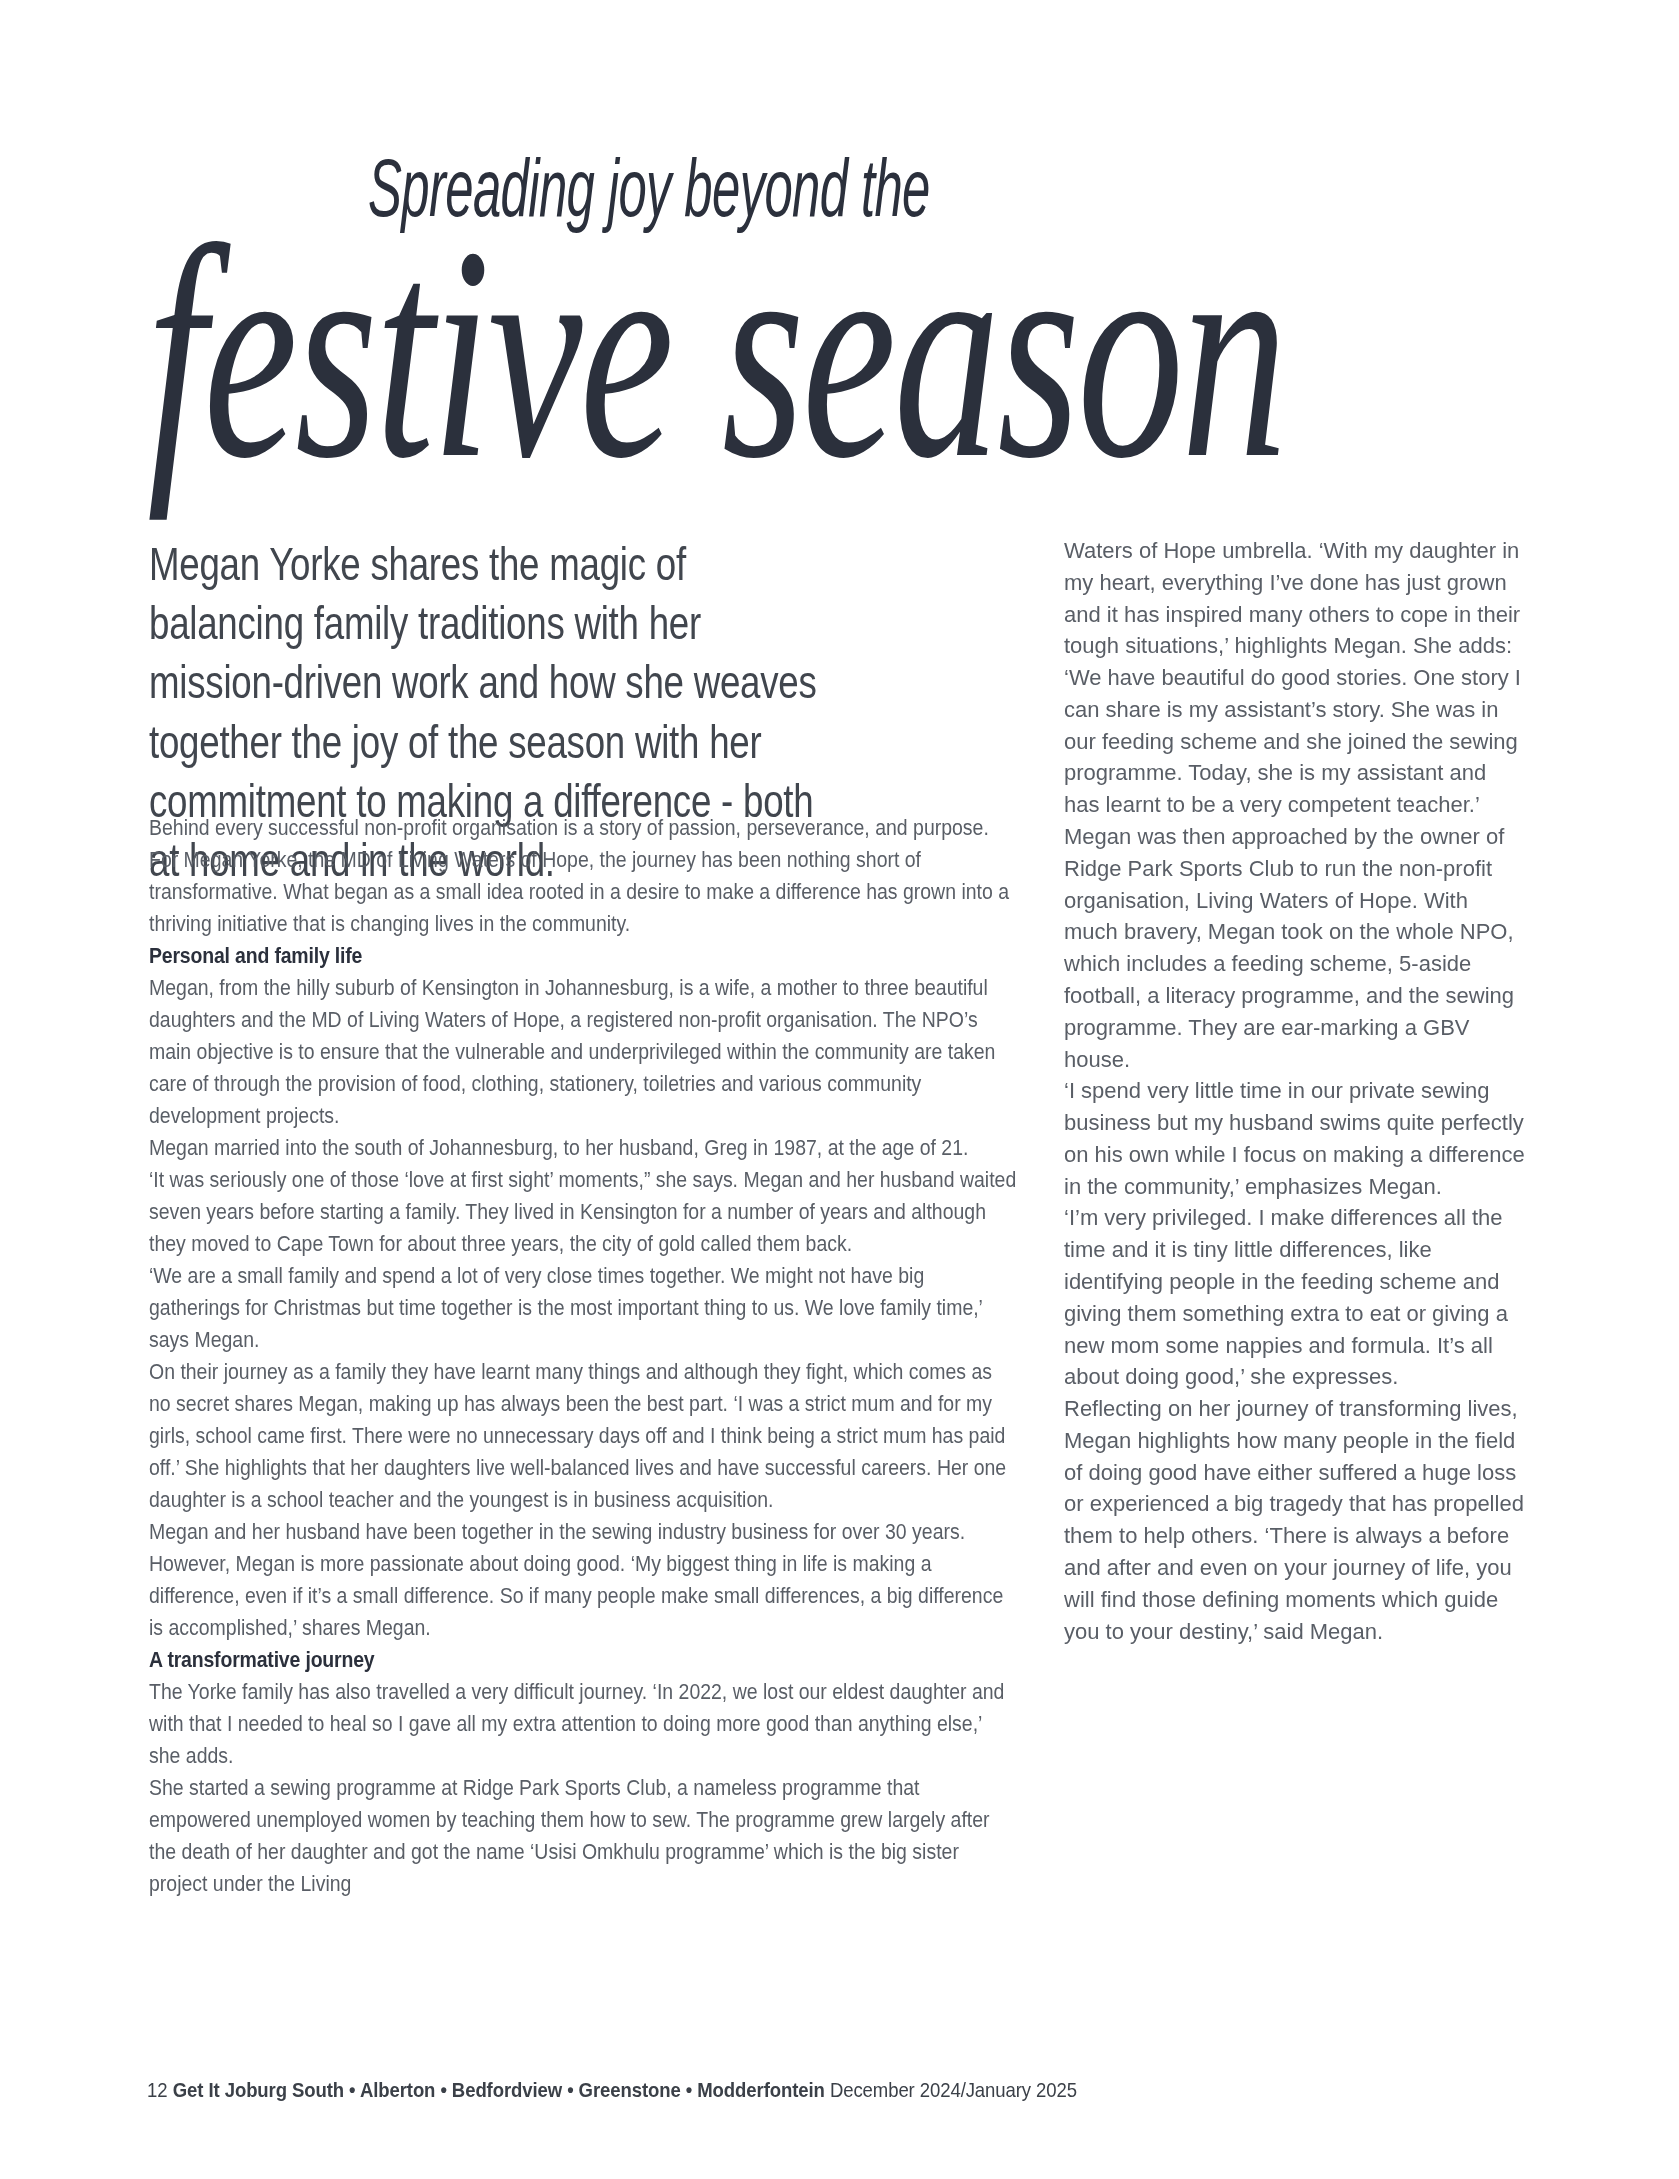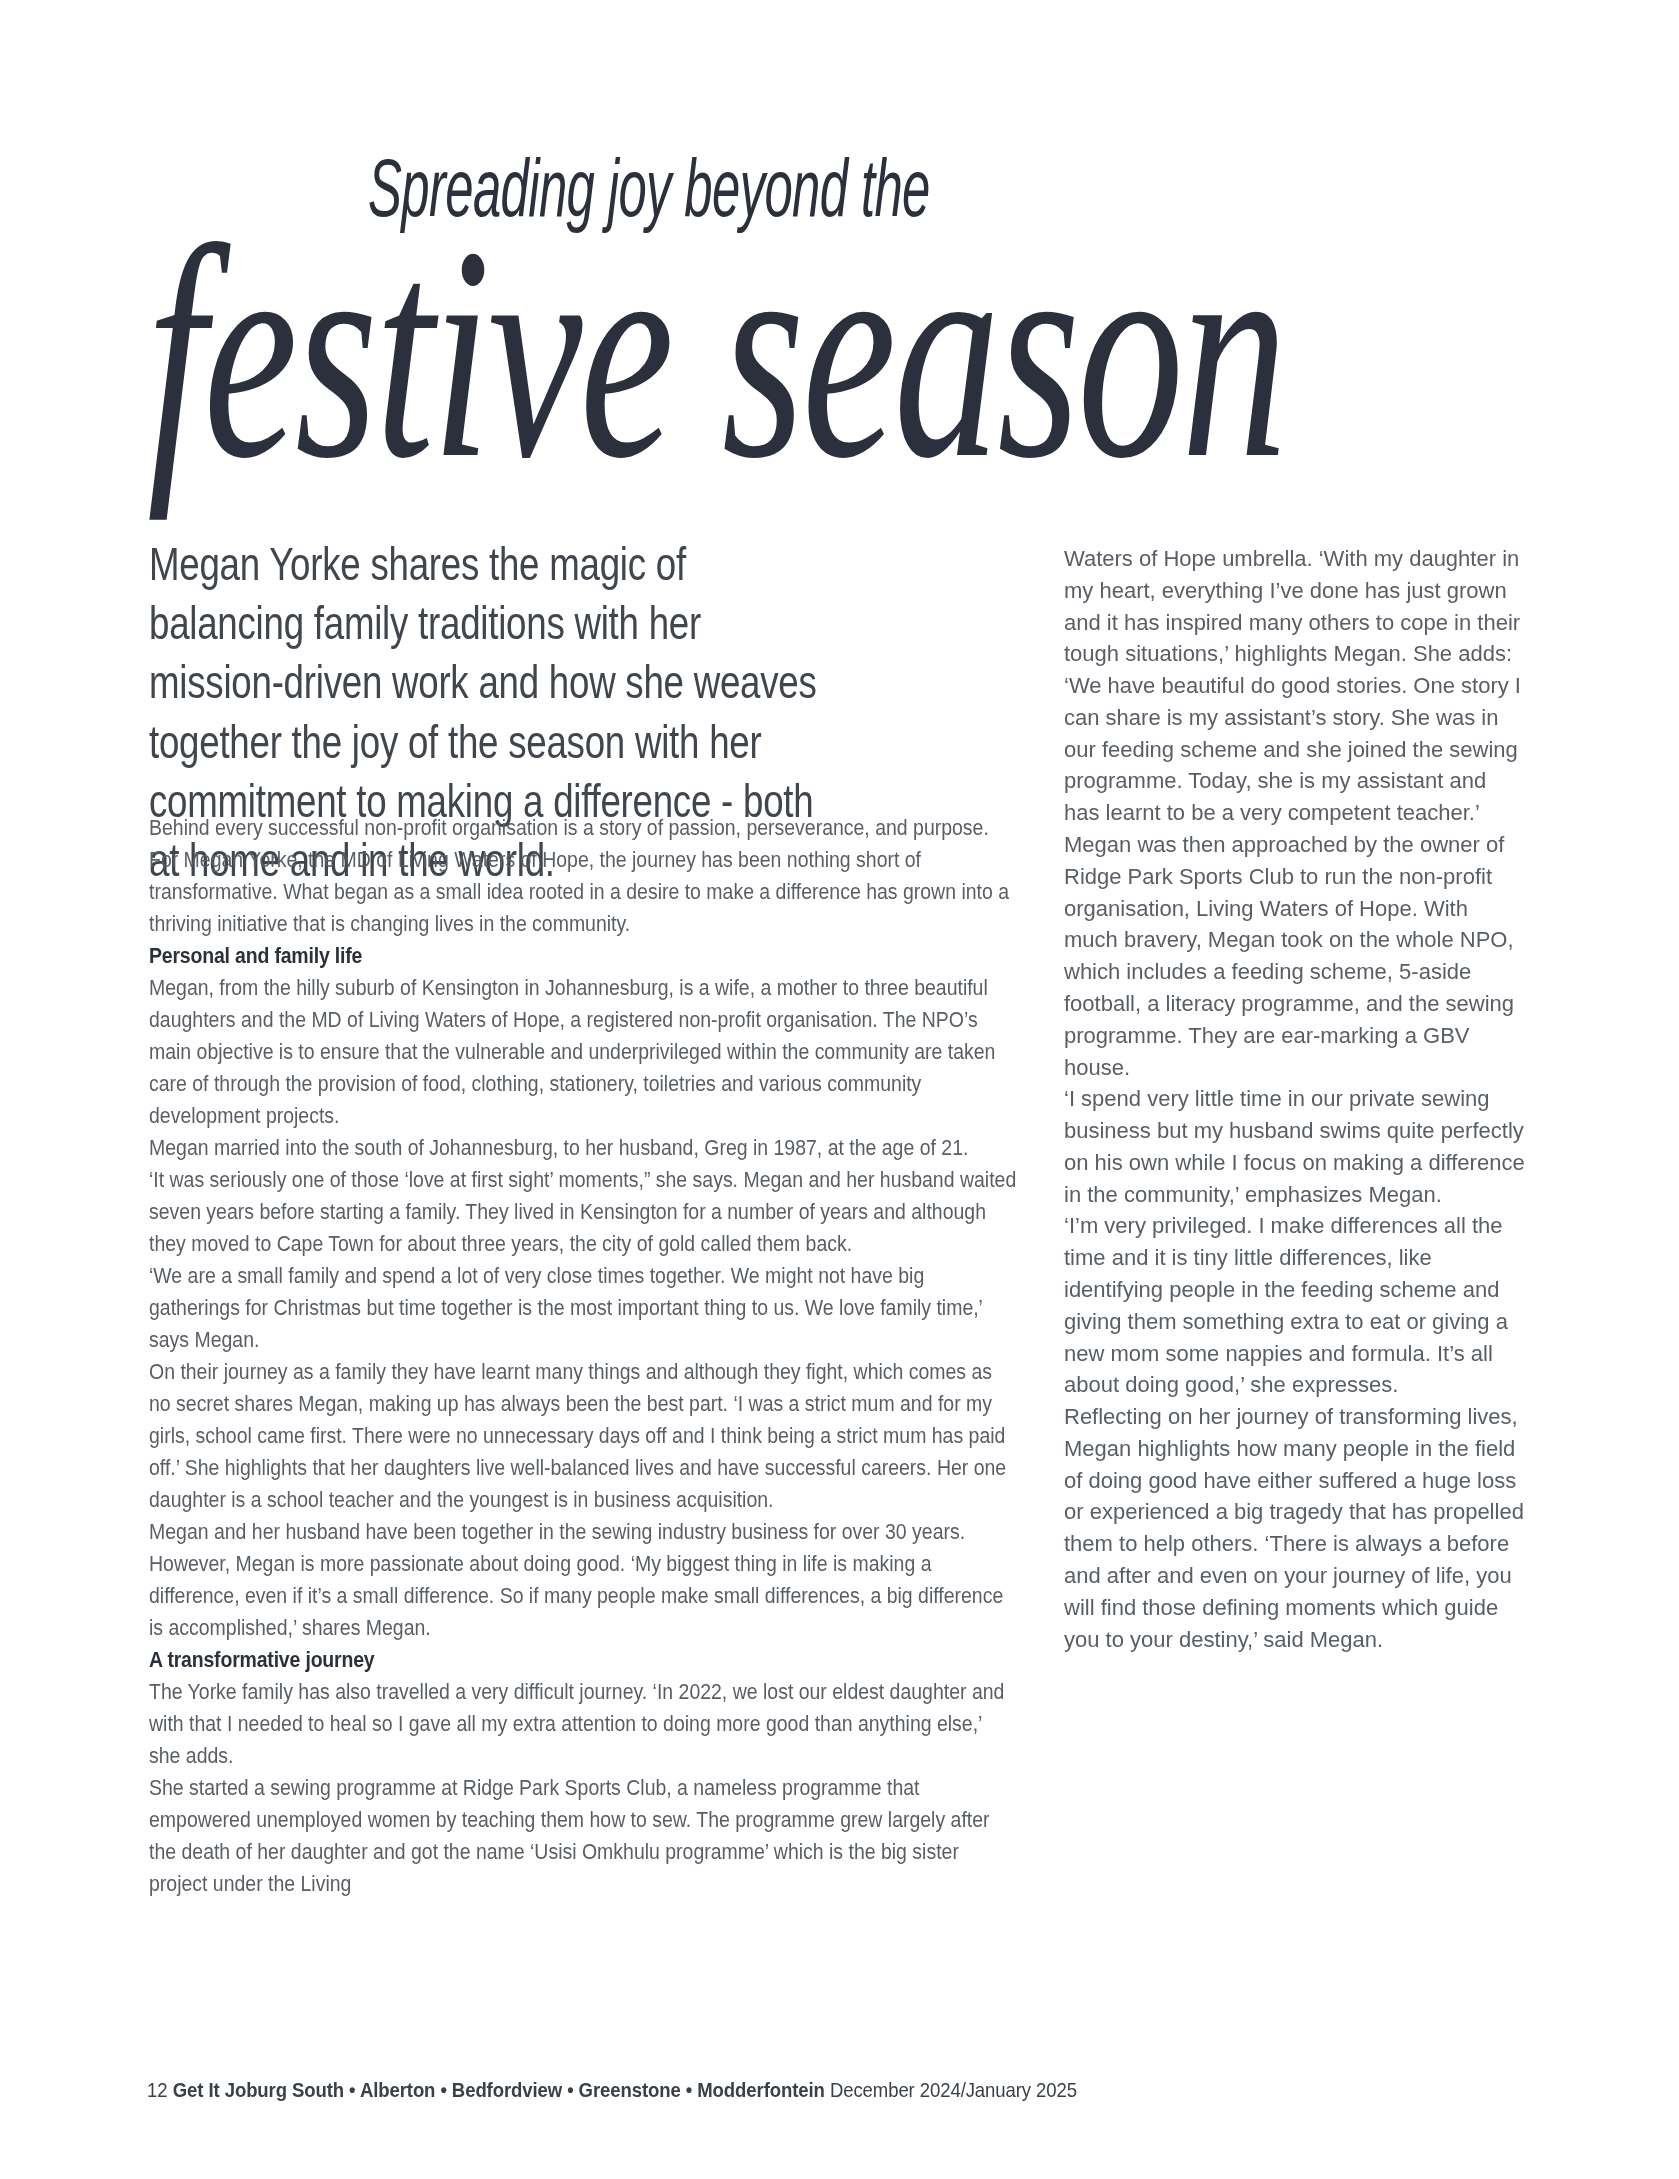--- a/index.html
+++ b/index.html
@@ -94,21 +94,20 @@
     transform: scaleX(0.885);
     transform-origin: left top;
     font-size: 22px;
   }
   .col-right {
     left: 1064px;
     top: 535px;
     width: 461px;
     font-size: 22px;
     line-height: 1.445;
-    margin-top: 8px;
   }
   .col p {
     margin: 0;
   }
   .col .subhead {
     font-weight: bold;
     color: #2b303c;
     letter-spacing: -0.2px;
   }
 

